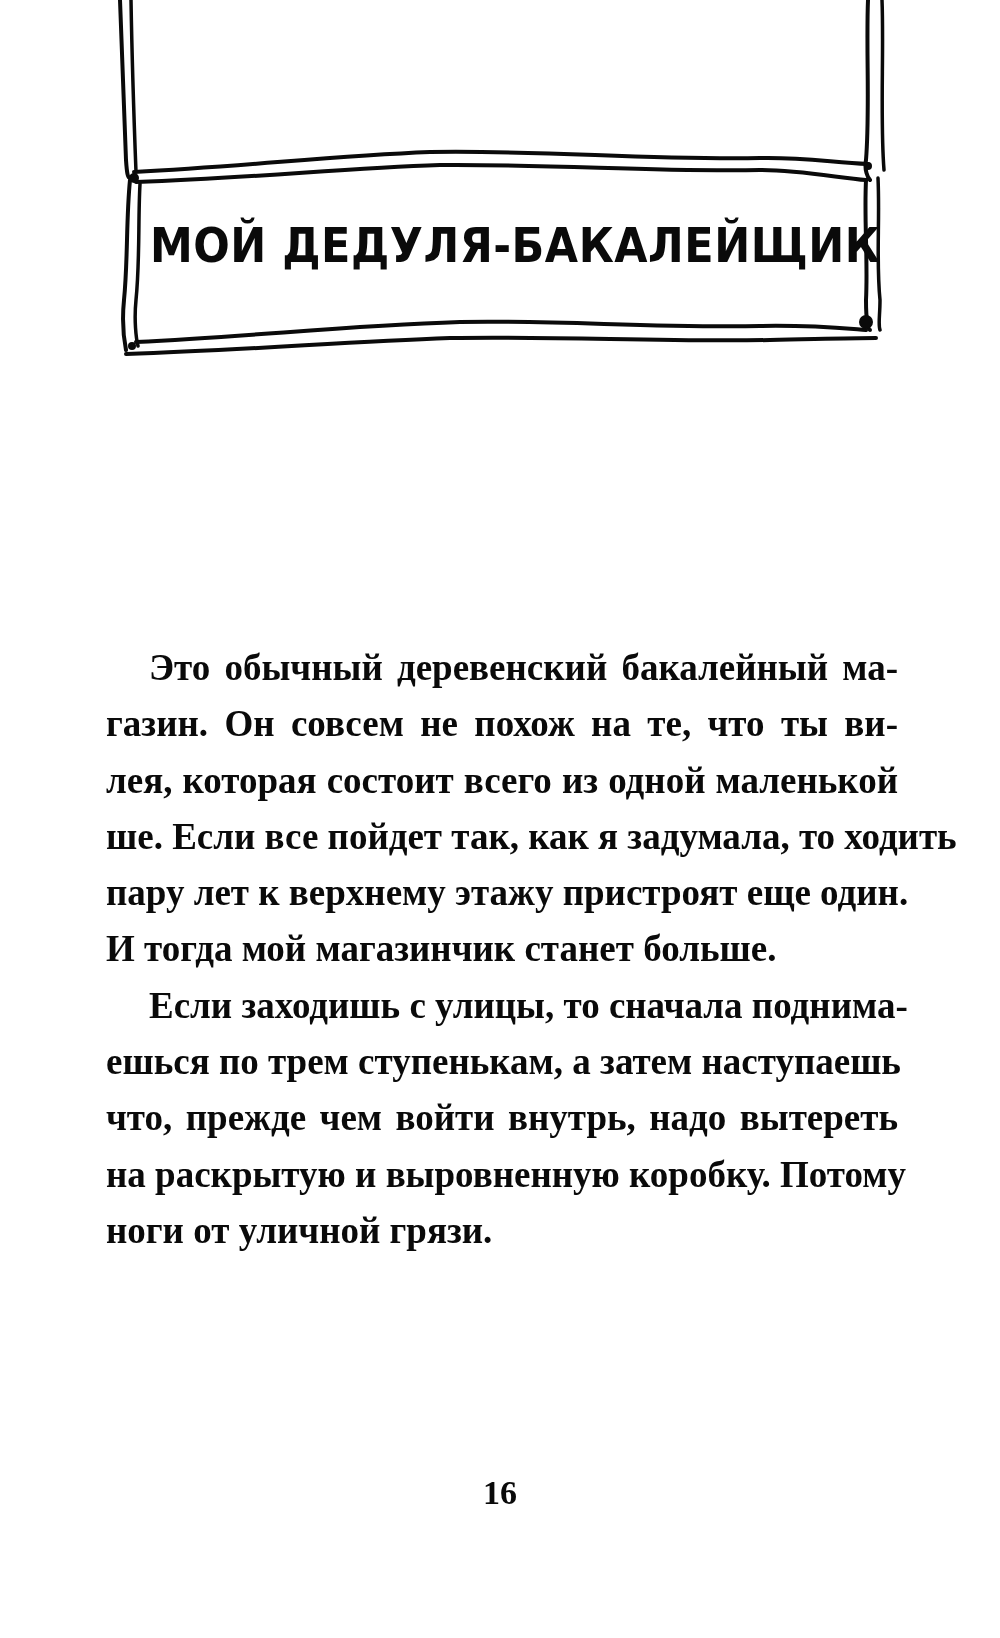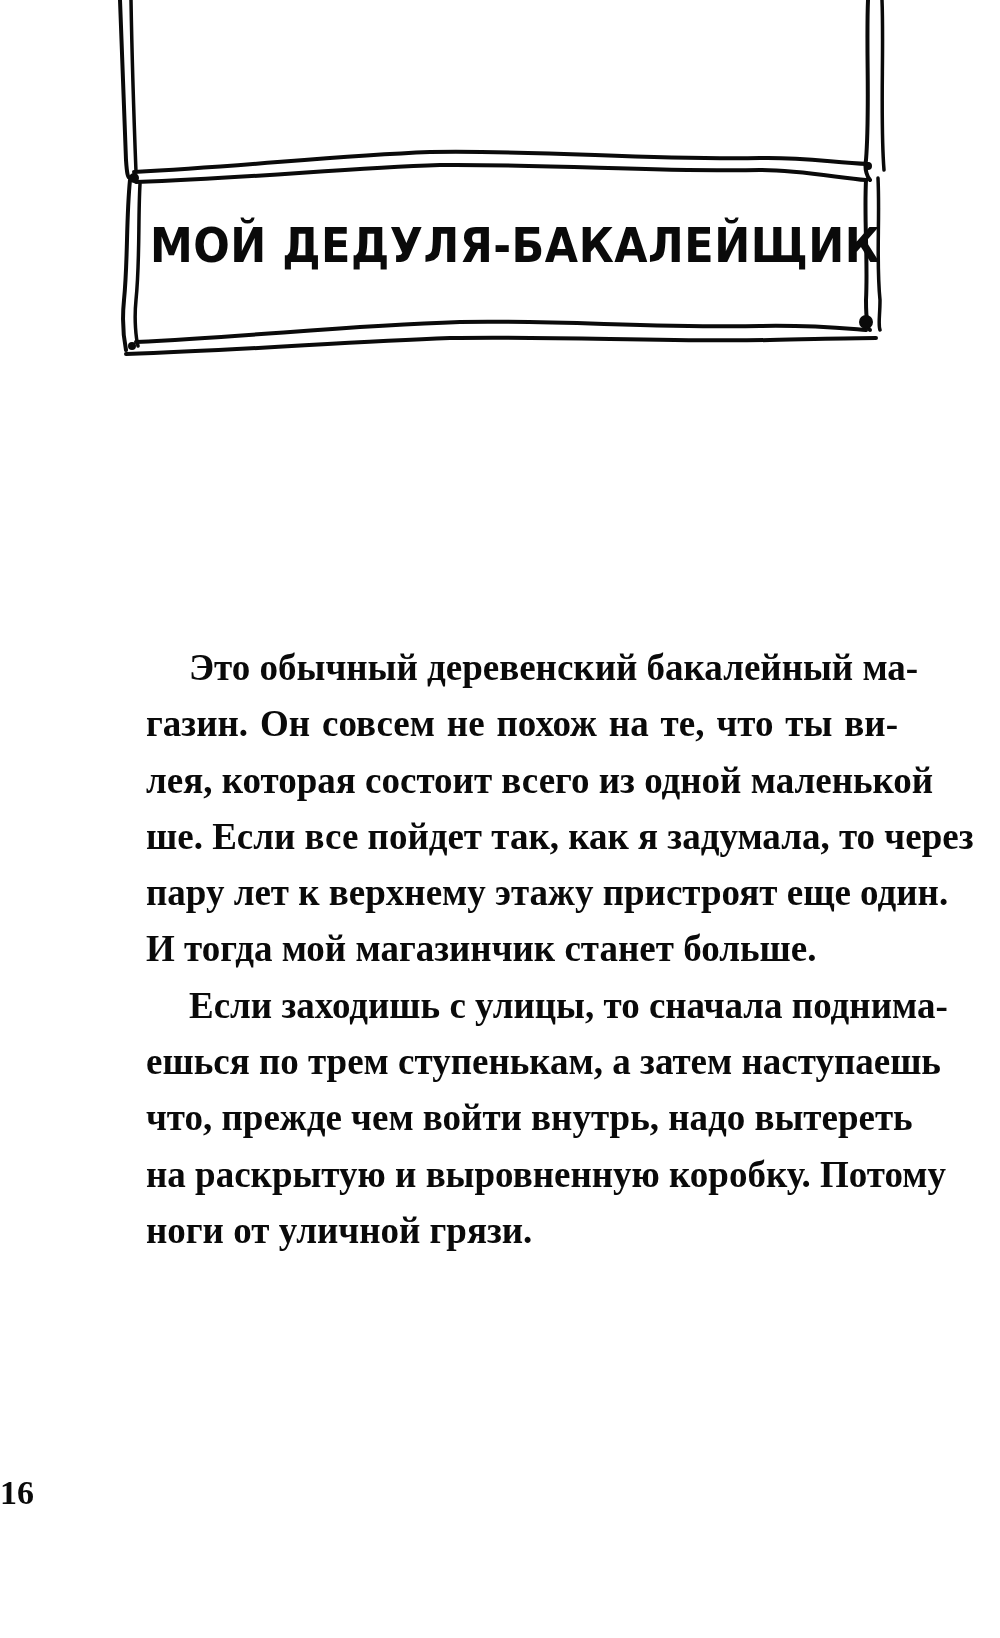--- a/index.html
+++ b/index.html
@@ -44,34 +44,33 @@
       font-family: "Liberation Serif", serif;
       font-weight: bold;
       font-size: 37px;
       line-height: 56.3px;
     }
     .line {
       display: block;
       white-space: nowrap;
       text-align: justify;
       text-align-last: justify;
-      margin-left: 40px;
     }
     .line.indent {
       padding-left: 43px;
     }
     .line.last {
       text-align-last: left;
     }
     .page-number {
       position: absolute;
       left: 0;
       width: 1000px;
       top: 1476px;
-      text-align: left;
+      text-align: center;
       font-family: "Liberation Serif", serif;
       font-weight: bold;
       font-size: 34px;
       line-height: 1;
     }
   </style>
 </head>
 <body>
 
 <svg class="frame-svg" viewBox="0 0 1000 380" xmlns="http://www.w3.org/2000/svg">
@@ -102,21 +101,21 @@
   <circle cx="132" cy="346" r="4" fill="#0a0a0a"></circle>
 </svg>
 
 <div class="chapter-title">МОЙ ДЕДУЛЯ-БАКАЛЕЙЩИК</div>
 
 <div class="body-text">
   <div>
     <span class="line indent">Это обычный деревенский бакалейный ма-</span>
     <span class="line">газин. Он совсем не похож на те, что ты ви-</span>
     <span class="line">лея, которая состоит всего из одной маленькой</span>
-    <span class="line">ше. Если все пойдет так, как я задумала, то через</span>
+    <span class="line">ше. Если все пойдет так, как я задумала, то ходить</span>
     <span class="line">пару лет к верхнему этажу пристроят еще один.</span>
     <span class="line last">И тогда мой магазинчик станет больше.</span>
   </div>
   <div>
     <span class="line indent">Если заходишь с улицы, то сначала поднима-</span>
     <span class="line">ешься по трем ступенькам, а затем наступаешь</span>
     <span class="line">что, прежде чем войти внутрь, надо вытереть</span>
     <span class="line">на раскрытую и выровненную коробку. Потому</span>
     <span class="line last">ноги от уличной грязи.</span>
   </div>

